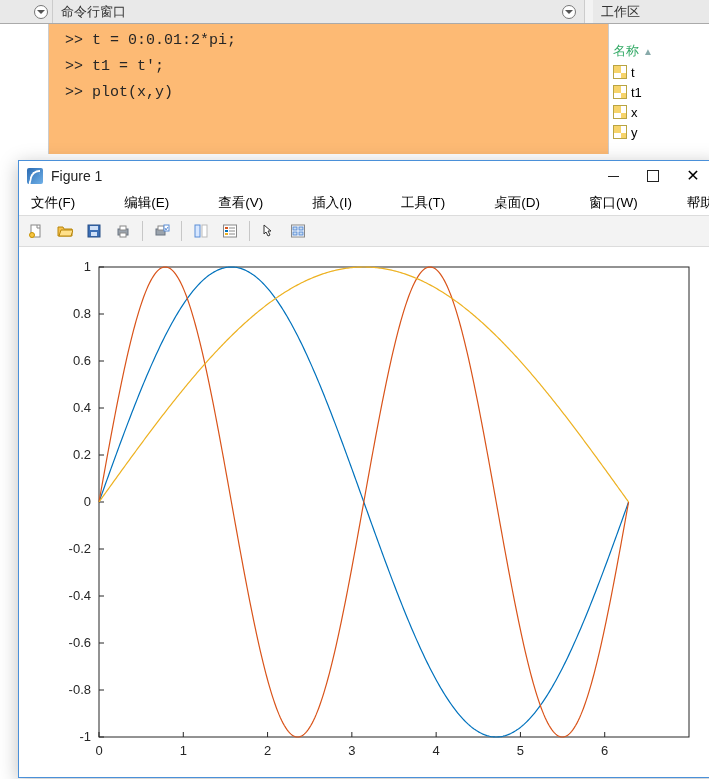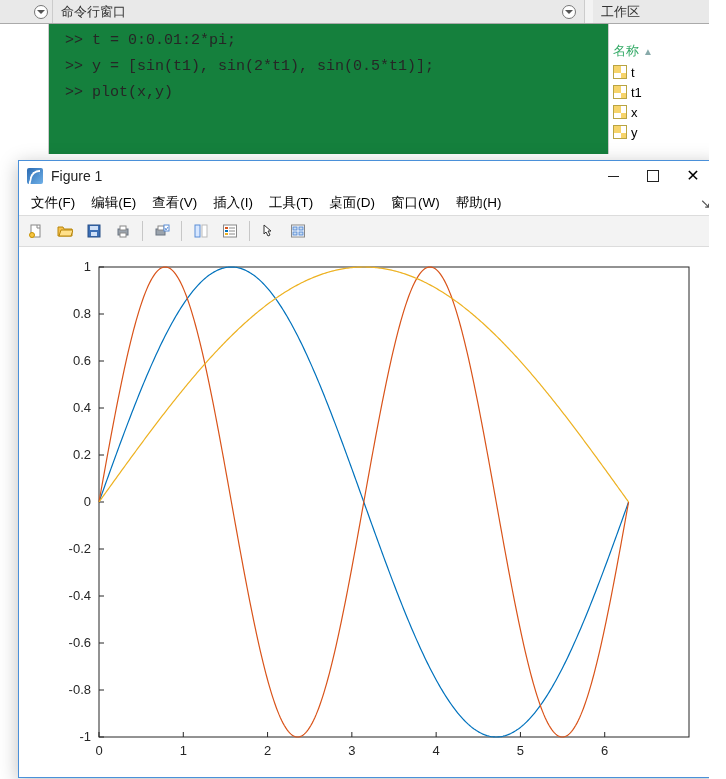--- a/index.html
+++ b/index.html
@@ -6,21 +6,21 @@
   .app{position:relative;width:709px;height:779px;overflow:hidden;background:#fff;}
   
   .topbar{display:flex;height:23px;border-bottom:1px solid #aaa;background:#f3f3f3;}
   .curfolder-strip{width:48px;border-right:1px solid #ccc;background:#e9e9e9;display:flex;align-items:center;justify-content:flex-end;padding-right:4px;}
   .drop-circle{display:inline-block;width:12px;height:12px;border:1px solid #777;border-radius:50%;position:relative;background:#fff;cursor:pointer;}
   .drop-circle::after{content:"";position:absolute;left:2px;top:4px;border-left:4px solid transparent;border-right:4px solid transparent;border-top:4px solid #555;}
   .cmd-header{flex:1;display:flex;align-items:center;padding:0 8px;border-right:1px solid #ccc;background:#e9e9e9;}
   .cmd-header .title{flex:1;color:#333;}
   .ws-header{width:100px;display:flex;align-items:center;padding:0 8px;background:#e9e9e9;margin-left:8px;}
   .ws-header .title{flex:1;color:#333;}
-  .top-content{display:flex;height:130px;background:#15803d;}
+  .top-content{display:flex;height:130px;background:#fdba74;}
   .curfolder-body{width:48px;border-right:1px solid #ccc;background:#fff;}
   .cmd-body{flex:1;border-right:1px solid #ccc;font-family:Consolas,"Courier New",monospace;font-size:15px;padding:4px 0 0 16px;line-height:26px;color:#262626;overflow:hidden;}
   .cmd-line{white-space:pre;}
   .ws-body{width:100px;background:#fff;font-size:13px;}
   .ws-colhdr{display:flex;align-items:center;padding:2px 4px;color:#3a6;margin-top:16px;}
   .ws-colhdr .sort{margin-left:4px;color:#8aa;font-size:10px;}
   .ws-var{display:flex;align-items:center;height:20px;padding:0 4px;gap:4px;}
   .var-icon{width:14px;height:14px;display:inline-block;background:
      linear-gradient(#f7d46b,#f7d46b) 0 0/7px 7px no-repeat,
      linear-gradient(#fff,#fff) 7px 0/7px 7px no-repeat,
@@ -30,21 +30,21 @@
   
   .figure-window{position:absolute;left:18px;top:160px;width:700px;height:616px;border:1px solid #4a90d9;background:#fff;box-shadow:0 4px 18px rgba(0,0,0,.25);}
   .fig-titlebar{height:30px;display:flex;align-items:center;padding:0 6px 0 8px;background:#fff;}
   .ml-icon{width:16px;height:16px;background:linear-gradient(135deg,#2b6bb2 0%,#6fb0e8 100%);border-radius:2px;position:relative;margin-right:8px;}
   .ml-icon::after{content:"";position:absolute;left:3px;top:2px;width:7px;height:12px;border:2px solid #fff;border-right:none;border-bottom:none;border-radius:8px 0 0 0;transform:skewX(-12deg);} 
   .fig-title{flex:1;font-size:14px;color:#222;}
   .win-btn{width:40px;height:28px;display:flex;align-items:center;justify-content:center;font-family:Arial;}
   .win-btn .sq{width:10px;height:10px;border:1px solid #222;}
   .win-btn .dash{width:11px;height:0;border-top:1px solid #222;}
   .win-btn .x{font-size:16px;line-height:1;}
-  .fig-menubar{height:24px;display:flex;align-items:center;padding:0 4px;border-bottom:1px solid #dcdcdc;background:#fff;font-size:13.5px;}
+  .fig-menubar{height:24px;display:flex;align-items:center;padding:0 4px;border-bottom:1px solid #dcdcdc;background:#fff;font-size:13.5px;gap:33px;}
   .menu-item{padding:2px 8px;white-space:nowrap;}
   .menu-spring{flex:1;}
   .menu-chevron{font-size:13px;padding:0 4px;color:#555;}
   .fig-toolbar{height:30px;display:flex;align-items:center;padding:0 4px;gap:3px;border-bottom:1px solid #dcdcdc;background:#f3f3f3;}
   .tb-btn{width:24px;height:24px;display:flex;align-items:center;justify-content:center;border:1px solid transparent;border-radius:2px;}
   .tb-sep{width:1px;height:20px;background:#c7c7c7;margin:0 3px;}
   .tb-btn svg{width:16px;height:16px;display:block;}
   .fig-canvas{position:absolute;left:0;top:86px;right:0;bottom:0;background:#fff;}
   .fig-canvas svg{width:100%;height:100%;}
   .axis text{font-family:Arial;font-size:13px;fill:#262626;}
@@ -63,21 +63,21 @@
     <span class="drop-circle"></span>
   </div>
   <div class="ws-header">
     <span class="title">工作区</span>
   </div>
 </div>
 <div class="top-content">
   <div class="curfolder-body"></div>
   <div class="cmd-body" id="cmd-body">
         <div class="cmd-line">&gt;&gt; t = 0:0.01:2*pi;</div>
-        <div class="cmd-line">&gt;&gt; y = [sin(t1), sin(2*t1), sin(0.5*t1)];</div>
+        <div class="cmd-line">&gt;&gt; t1 = t';</div>
         <div class="cmd-line">&gt;&gt; plot(x,y)</div>
       </div>
   <div class="ws-body">
     <div class="ws-colhdr">
       <span>名称</span>
       <span class="sort">▲</span>
     </div>
     <div id="ws-vars">
           <div class="ws-var">
             <span class="var-icon"></span>

